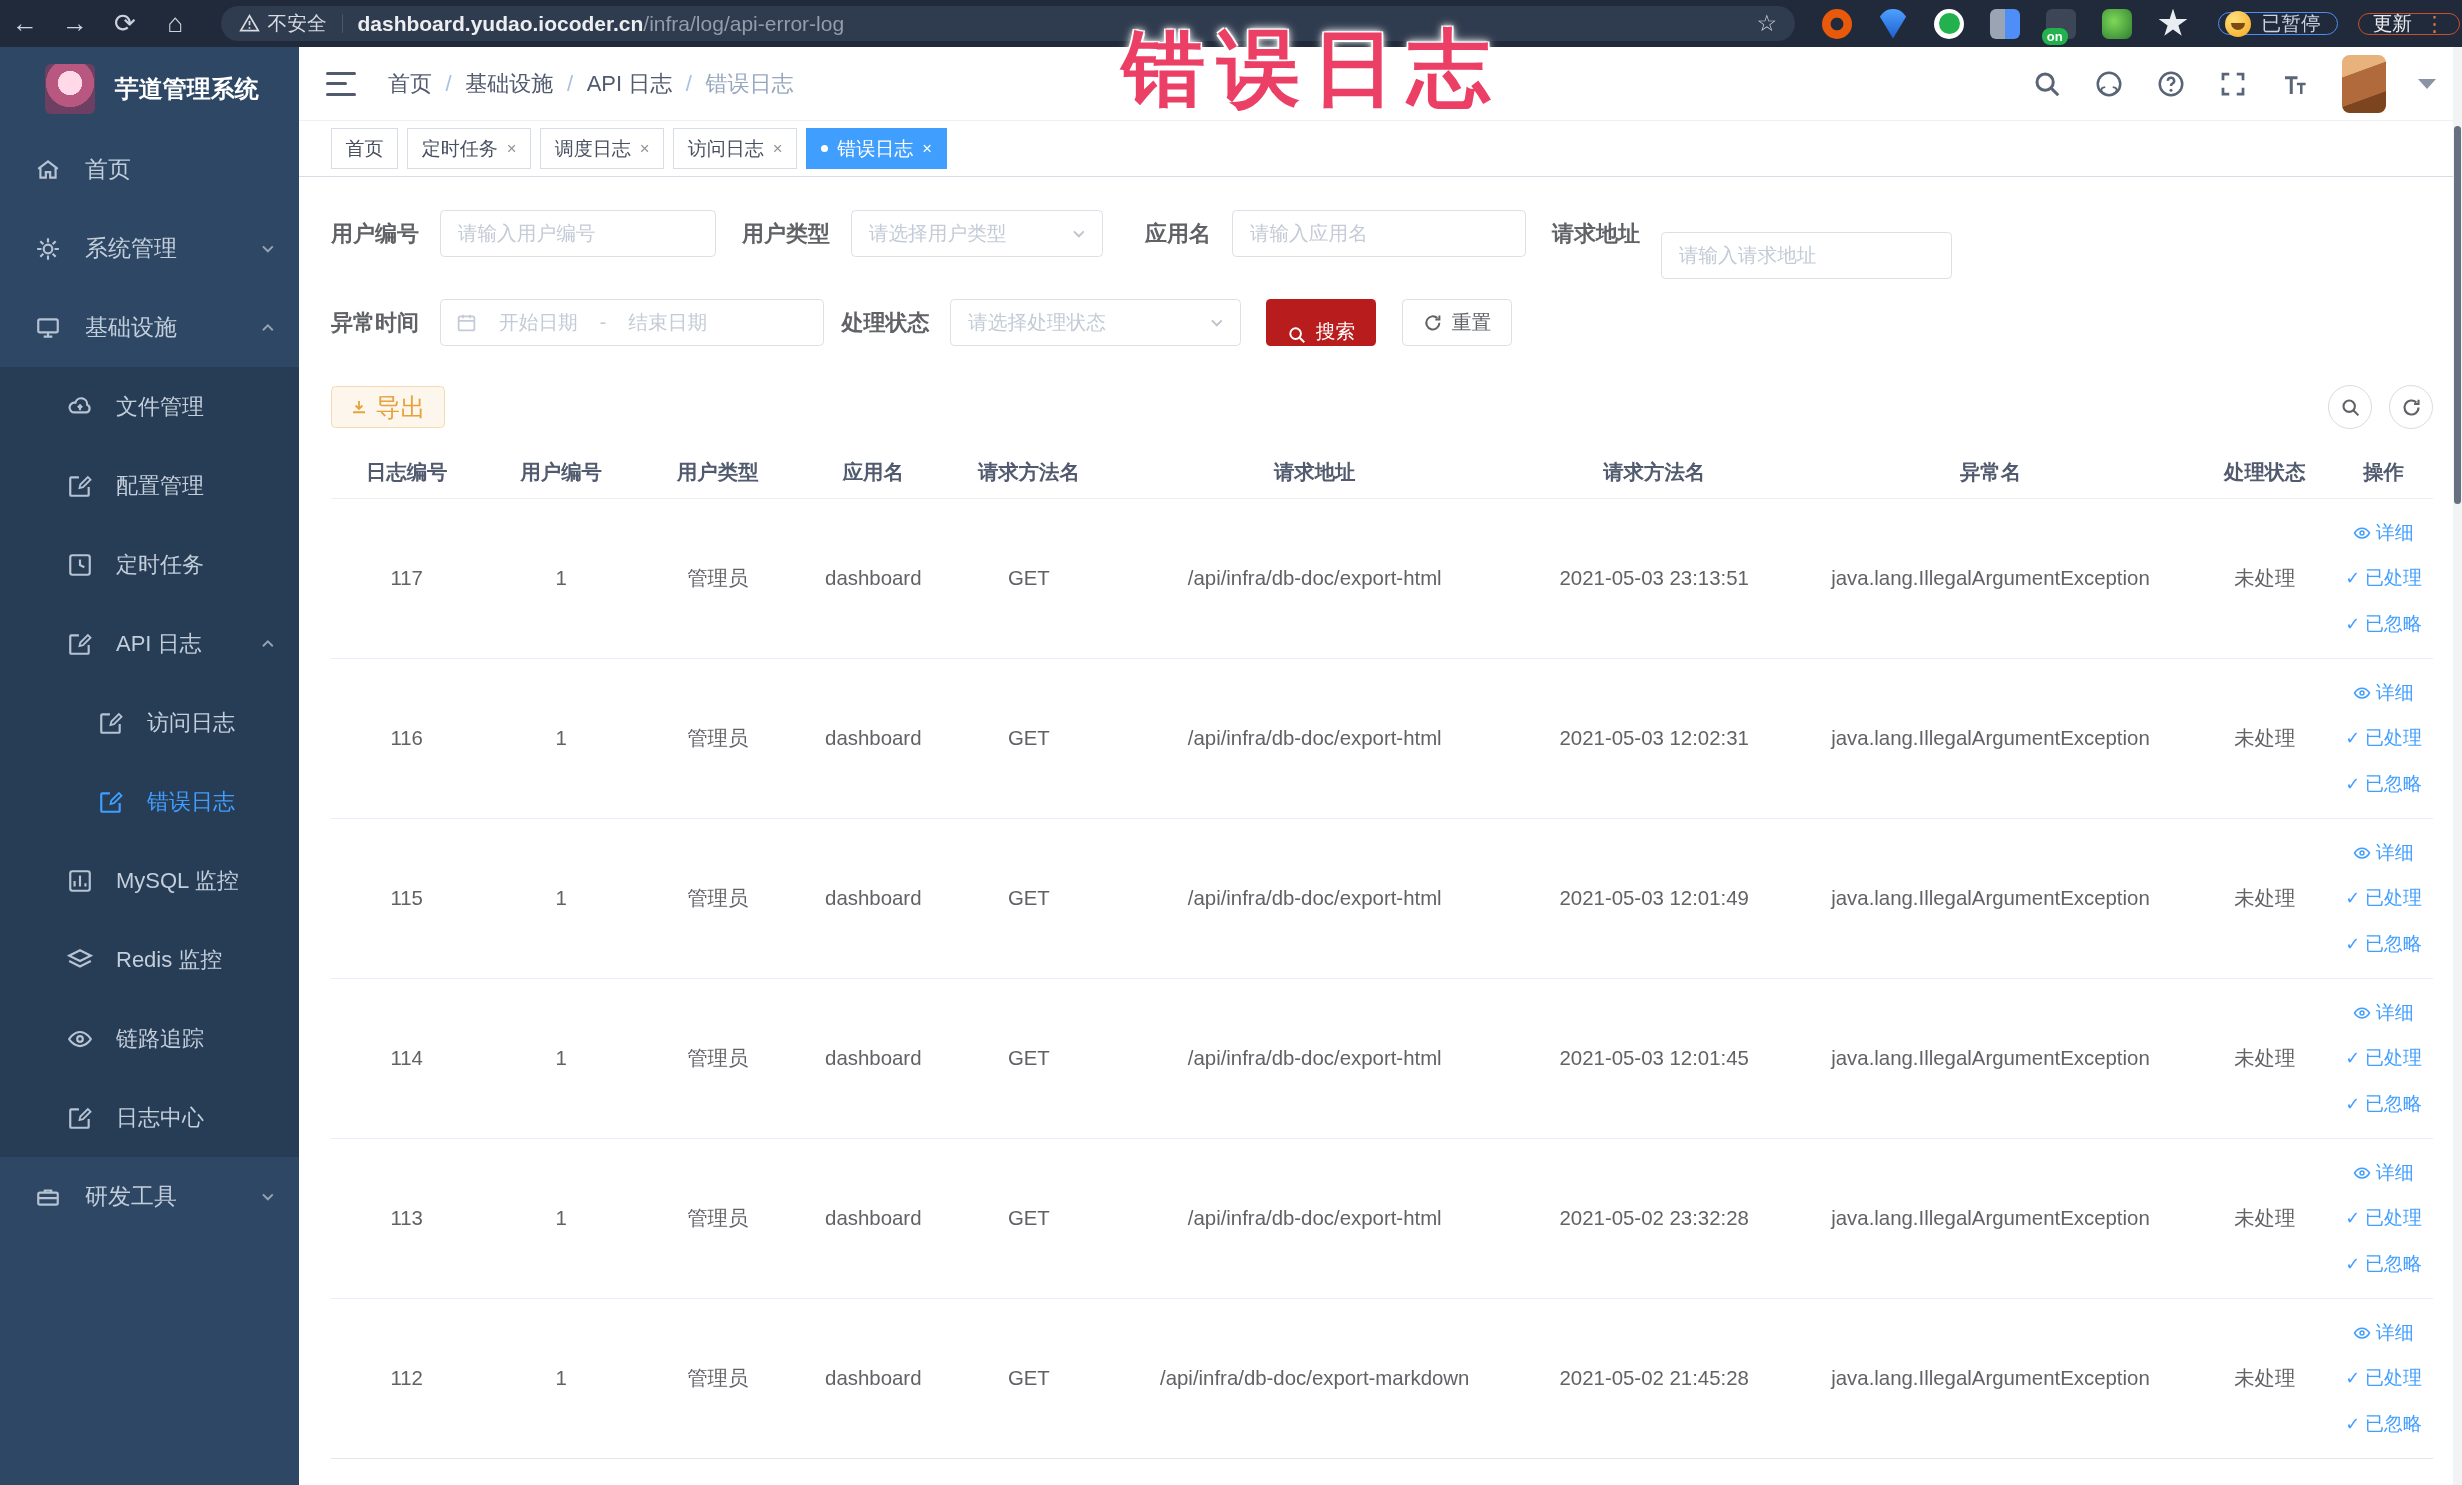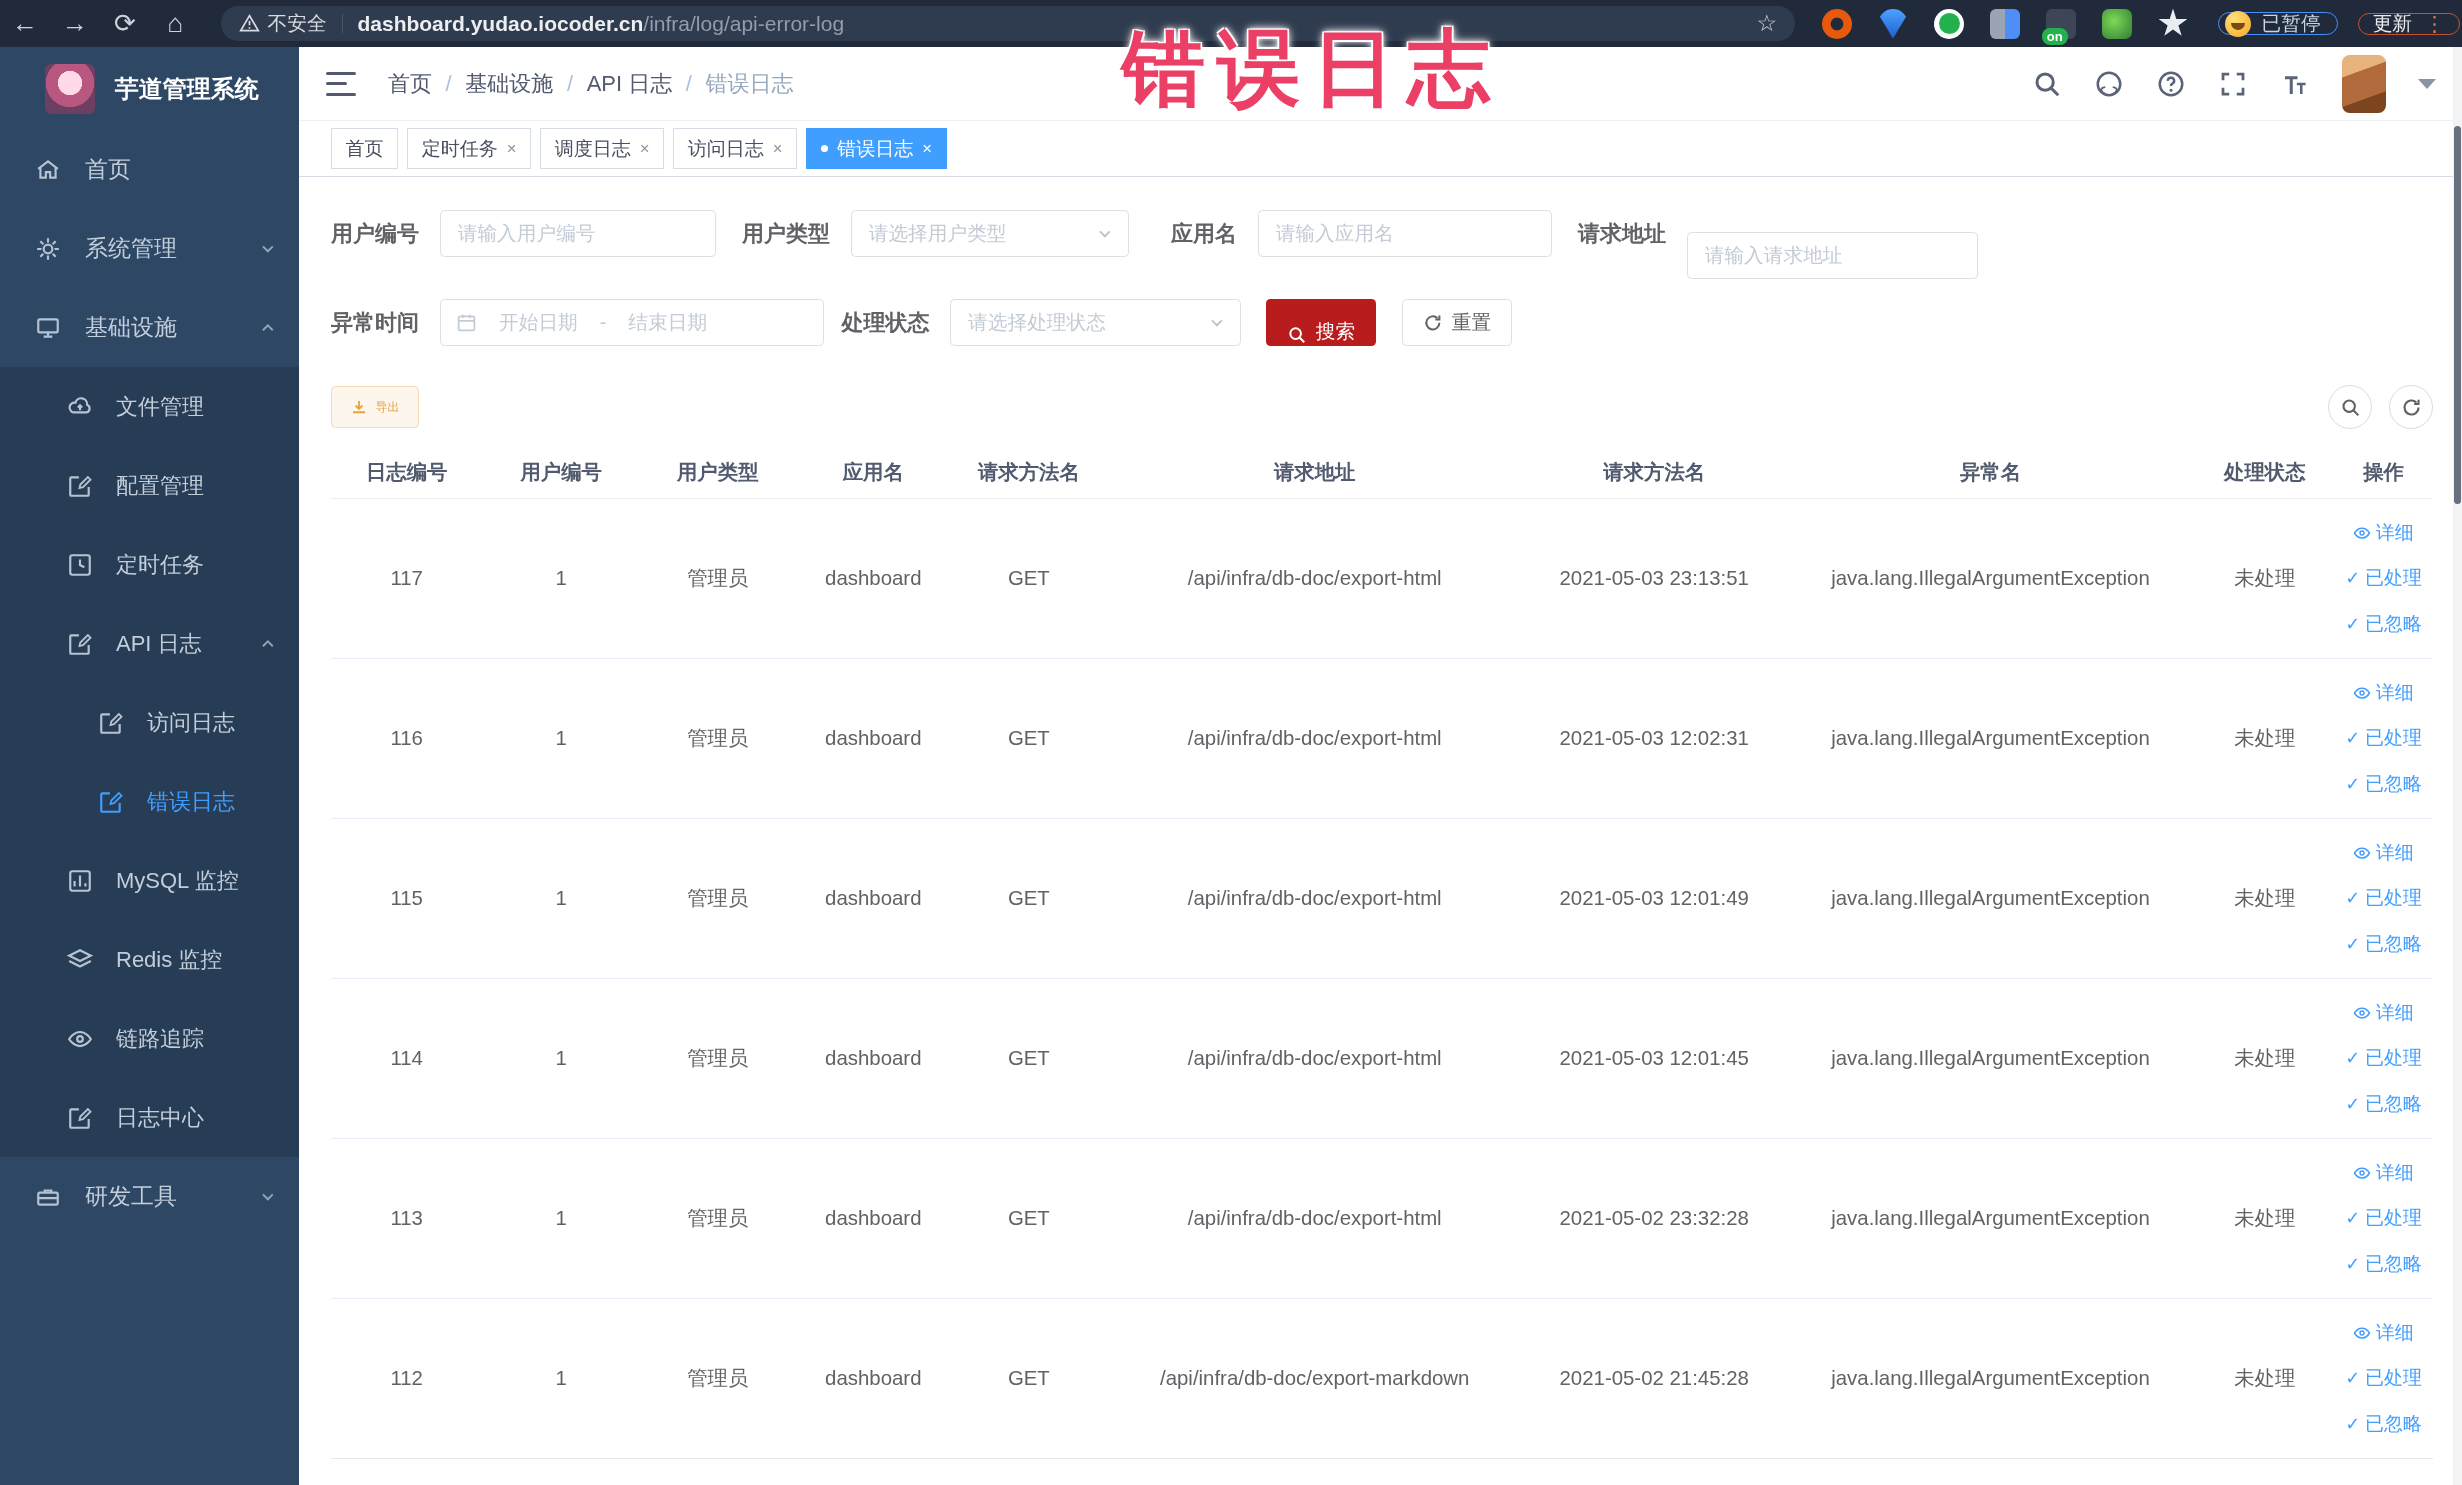--- a/index.html
+++ b/index.html
@@ -83,21 +83,21 @@
   .gap34 { width:26px; } .gap56 { width:42px; } .gap23 { width:17.4px; } .gap33 { width:25px; } .gap35 { width:26.5px; }
   .daterange { width:384px; padding:0 15px; gap:22px; color:#c3cbd6; cursor:pointer; }
   .daterange .mid { color:#c3cbd6; }
   .btn { height:47px; border-radius:4.5px; font-size:19.7px; display:flex; align-items:center; gap:9px; padding:0 19.7px; cursor:pointer; border:0.8px solid transparent; }
   .btn-primary { background:#b91c1c; color:#fff;align-items:flex-end; }
   .btn-plain { background:#fff; border-color:#dcdfe6; color:#606266; }
   .btn .bic { width:19.7px; height:19.7px; }
 
   
   .toolbar { margin-top:39px; display:flex; align-items:center; }
-  .btn-warn { height:42px; background:#fdf6ec; border:0.8px solid #f5dab1; color:#e6a23c; font-size:12px; padding:0 18px; gap:7.6px; }
+  .btn-warn { height:42px; background:#fdf6ec; border:0.8px solid #f5dab1; color:#e6a23c; font-size:25px; padding:0 18px; gap:7.6px; }
   .round-btns { margin-left:auto; display:flex; gap:16.7px; }
   .rbtn { width:44px; height:44px; border-radius:50%; border:0.8px solid #d9dce3; background:#fff; display:flex; align-items:center; justify-content:center; color:#606266; cursor:pointer; }
   .rbtn svg { width:21px; height:21px; }
 
   
   table.grid { margin-top:17.4px; width:100%; border-collapse:collapse; table-layout:fixed; }
   .grid th { height:52px; font-size:20.4px; font-weight:700; color:#515a6e; border-bottom:0.8px solid #ebeef5; text-align:center; padding:0 6px; }
   .grid td { height:159px; font-size:20.4px; color:#606266; text-align:center; border-bottom:0.8px solid #e7eef7; padding:0 6px; word-break:break-all; }
   .grid tr:last-child td { border-bottom:0.8px solid #e4e7ed; }
   .ops { display:flex; flex-direction:column; align-items:center; justify-content:center; gap:19.7px; height:159px; }
@@ -409,21 +409,21 @@
     </div>
   </div>
 
   <div class="content">
 
     <div class="frow">
       <span class="flabel">用户编号</span>
       <input class="ctrl" placeholder="请输入用户编号" style="">
       <span class="gap34"></span>
       <span class="flabel">用户类型</span>
-      <div class="ctrl sel" style="width:278px">
+      <div class="ctrl sel" style="width:252px">
         <span>请选择用户类型</span>
         <svg class="chev2" viewBox="0 0 26 26" width="19.7" height="19.7">
             <use href="#i-chev-down"></use>
           </svg>
       </div>
       <span class="gap56"></span>
       <span class="flabel">应用名</span>
       <input class="ctrl" style="width: 294px;" placeholder="请输入应用名">
       <span class="gap34"></span>
       <span class="flabel">请求地址</span>

